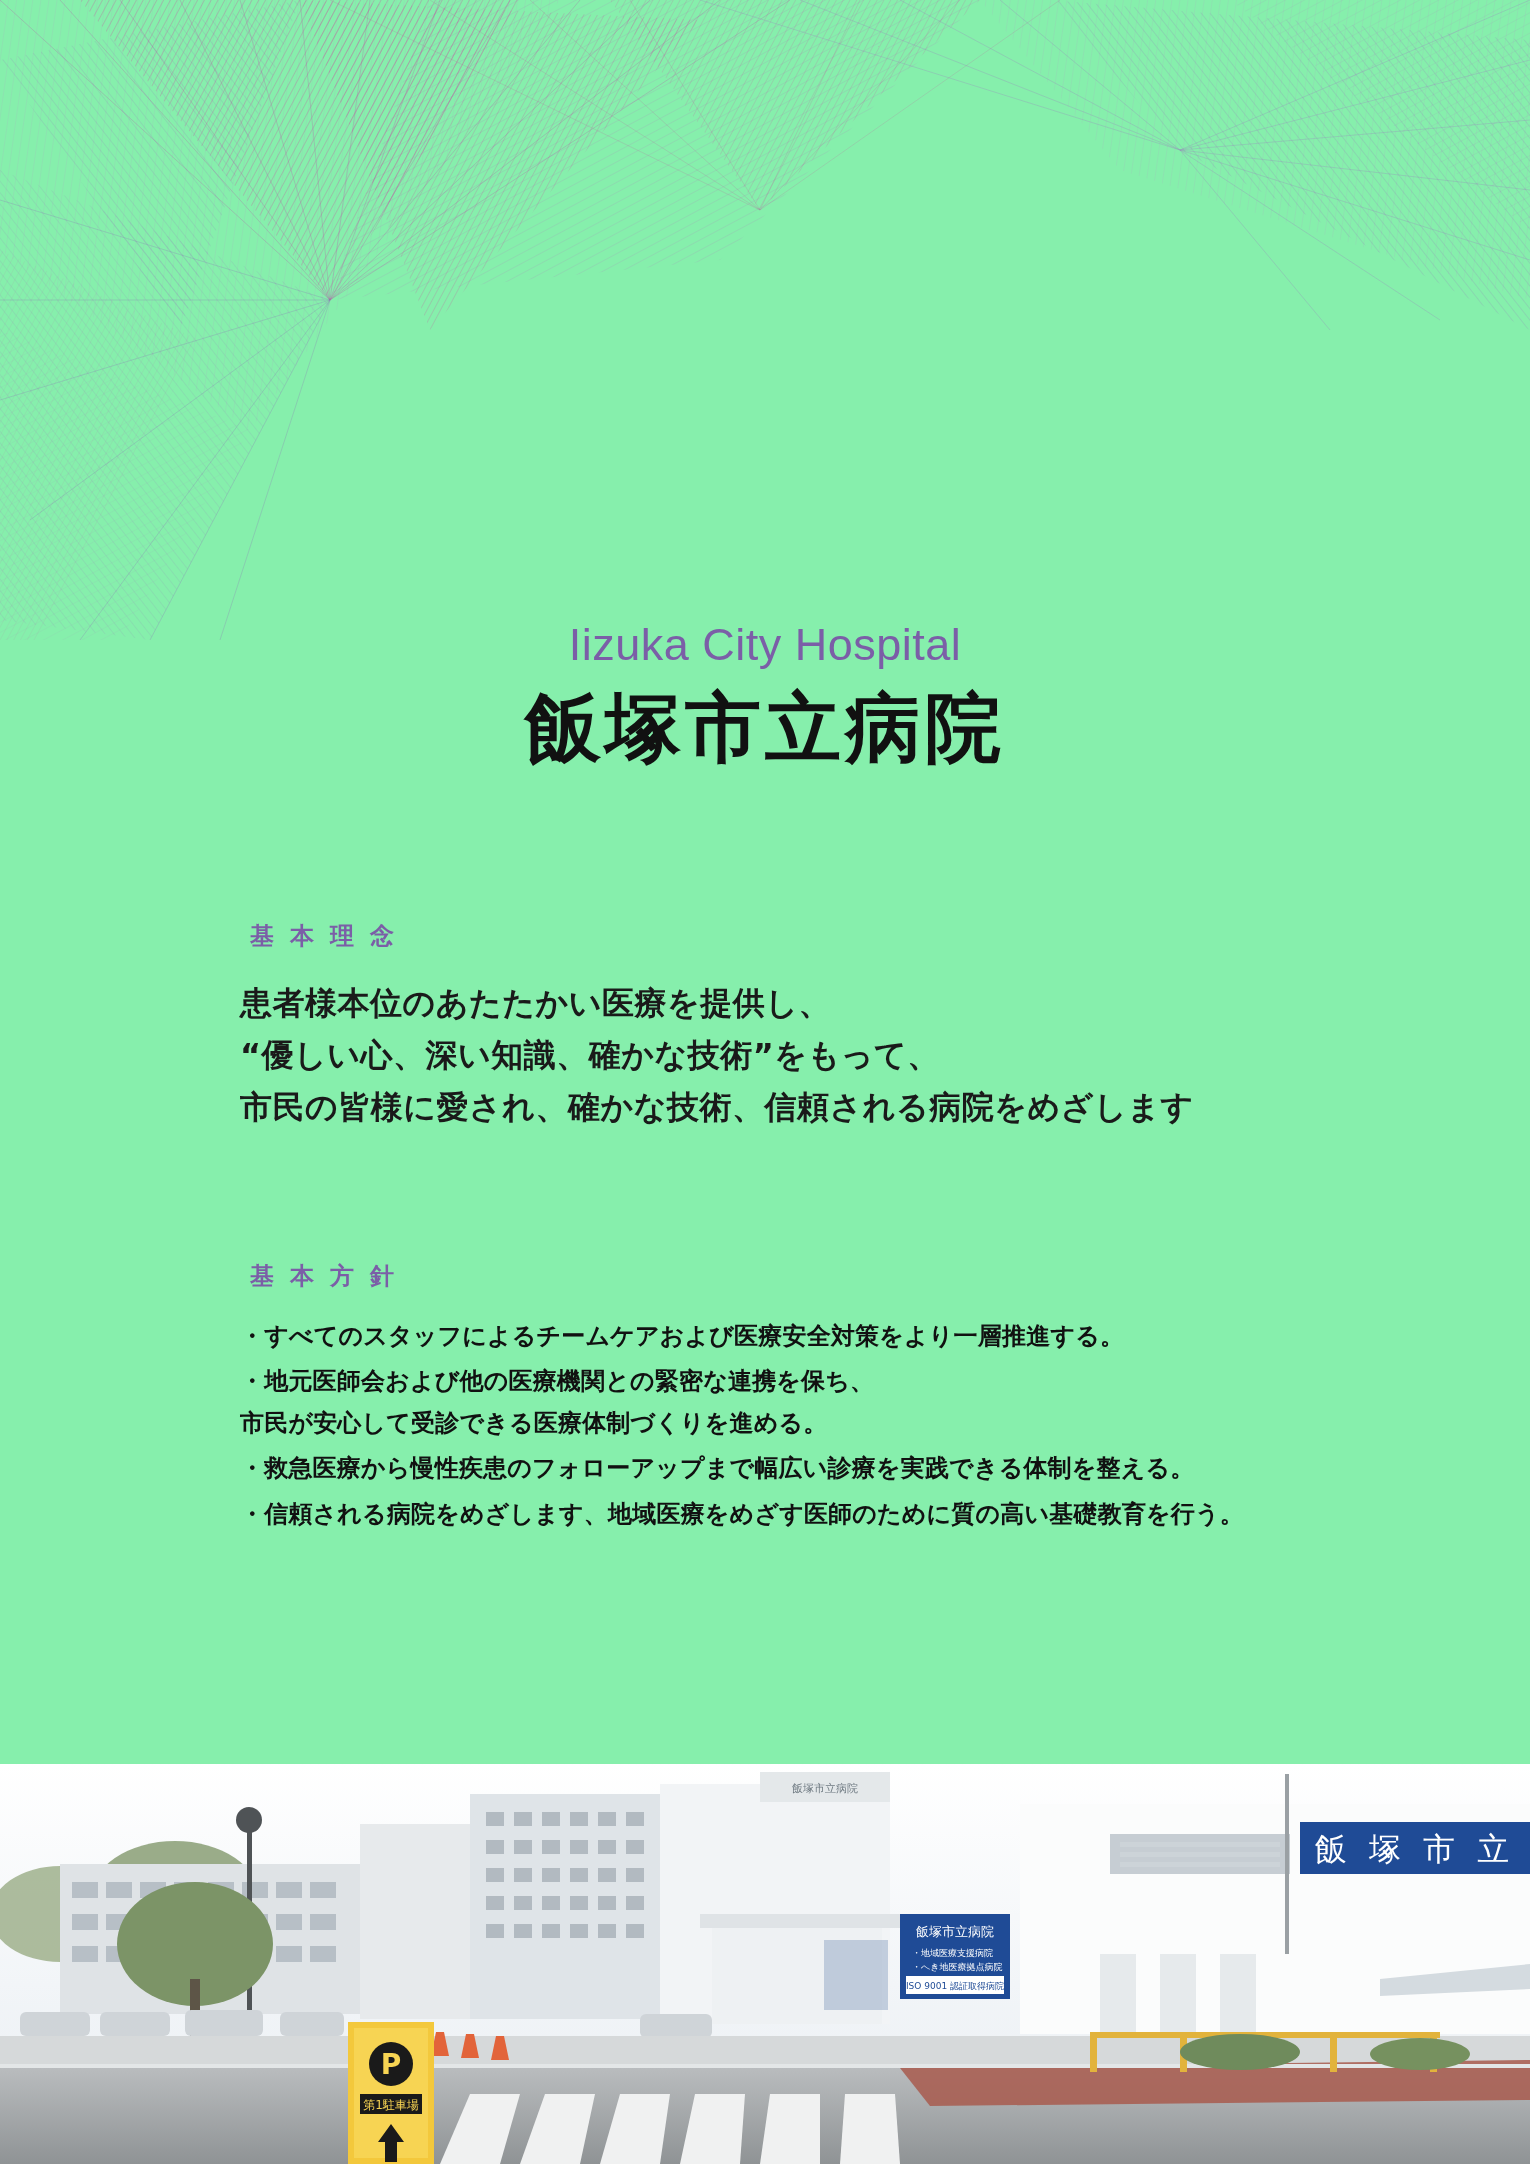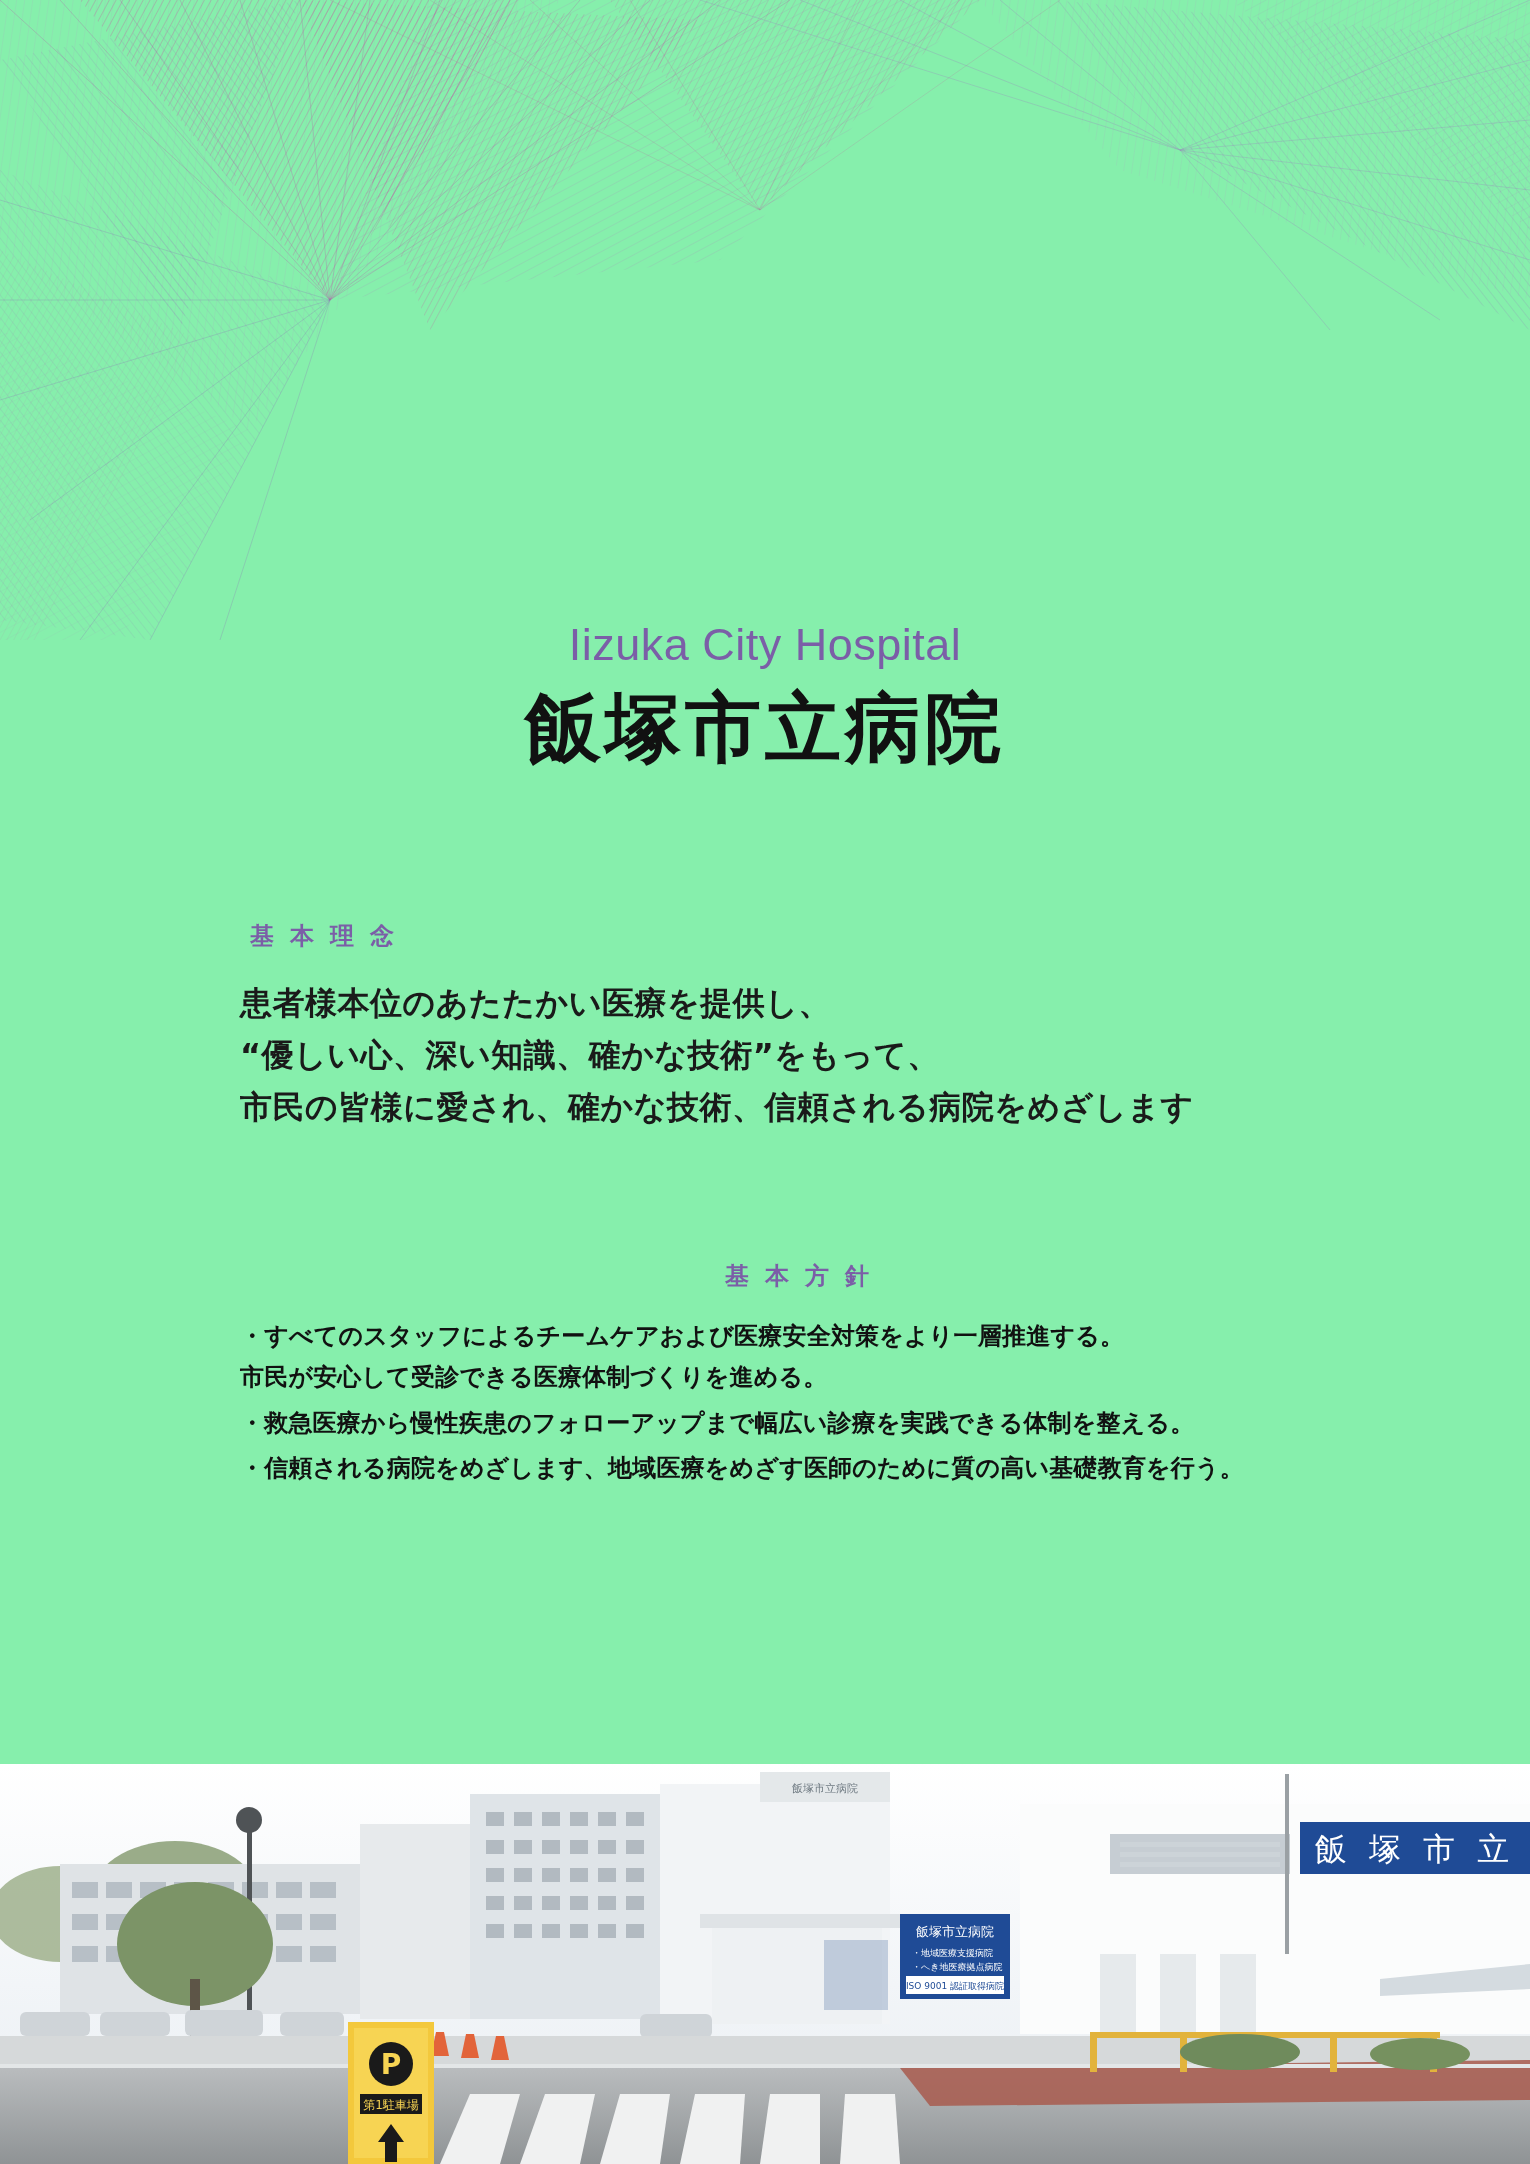--- a/index.html
+++ b/index.html
@@ -79,21 +79,21 @@
     color: #1a1a1a;
     line-height: 1.62;
     letter-spacing: 0.5px;
     font-weight: 600;
     font-family: "DejaVu Sans", "Liberation Sans", sans-serif;
     white-space: nowrap;
   }
   .policy {
     top: 1260px;
   }
-  .policy .section-heading { margin-left: 10px; text-align: center; }
+  .policy .section-heading { margin-left: 10px; }
   .policy-item {
     font-size: 24px;
     color: #111111;
     line-height: 1.52;
     letter-spacing: 0.2px;
     font-weight: 600;
     margin-bottom: 9px;
     font-family: "DejaVu Sans", "Liberation Sans", sans-serif;
     white-space: nowrap;
   }
@@ -220,20 +220,21 @@
   <div class="section philosophy">
     <div class="section-heading">基本理念</div>
     <div class="philosophy-line">患者様本位のあたたかい医療を提供し、</div>
     <div class="philosophy-line">“優しい心、深い知識、確かな技術”をもって、</div>
     <div class="philosophy-line">市民の皆様に愛され、確かな技術、信頼される病院をめざします</div>
   </div>
 
   <div class="section policy">
     <div class="section-heading">基本方針</div>
     <div class="policy-item">・すべてのスタッフによるチームケアおよび医療安全対策をより一層推進する。</div>
+    <div class="policy-item">・地元医師会および他の医療機関との緊密な連携を保ち、</div>
     <div class="policy-item indent">市民が安心して受診できる医療体制づくりを進める。</div>
     <div class="policy-item">・救急医療から慢性疾患のフォローアップまで幅広い診療を実践できる体制を整える。</div>
     <div class="policy-item">・信頼される病院をめざします、地域医療をめざす医師のために質の高い基礎教育を行う。</div>
   </div>
 
   <div class="photo">
     <svg width="1530" height="400" viewBox="0 0 1530 400" xmlns="http://www.w3.org/2000/svg">
       <defs>
         <linearGradient id="sky" x1="0" y1="0" x2="0" y2="1">
           <stop offset="0%" stop-color="#ffffff"></stop>

